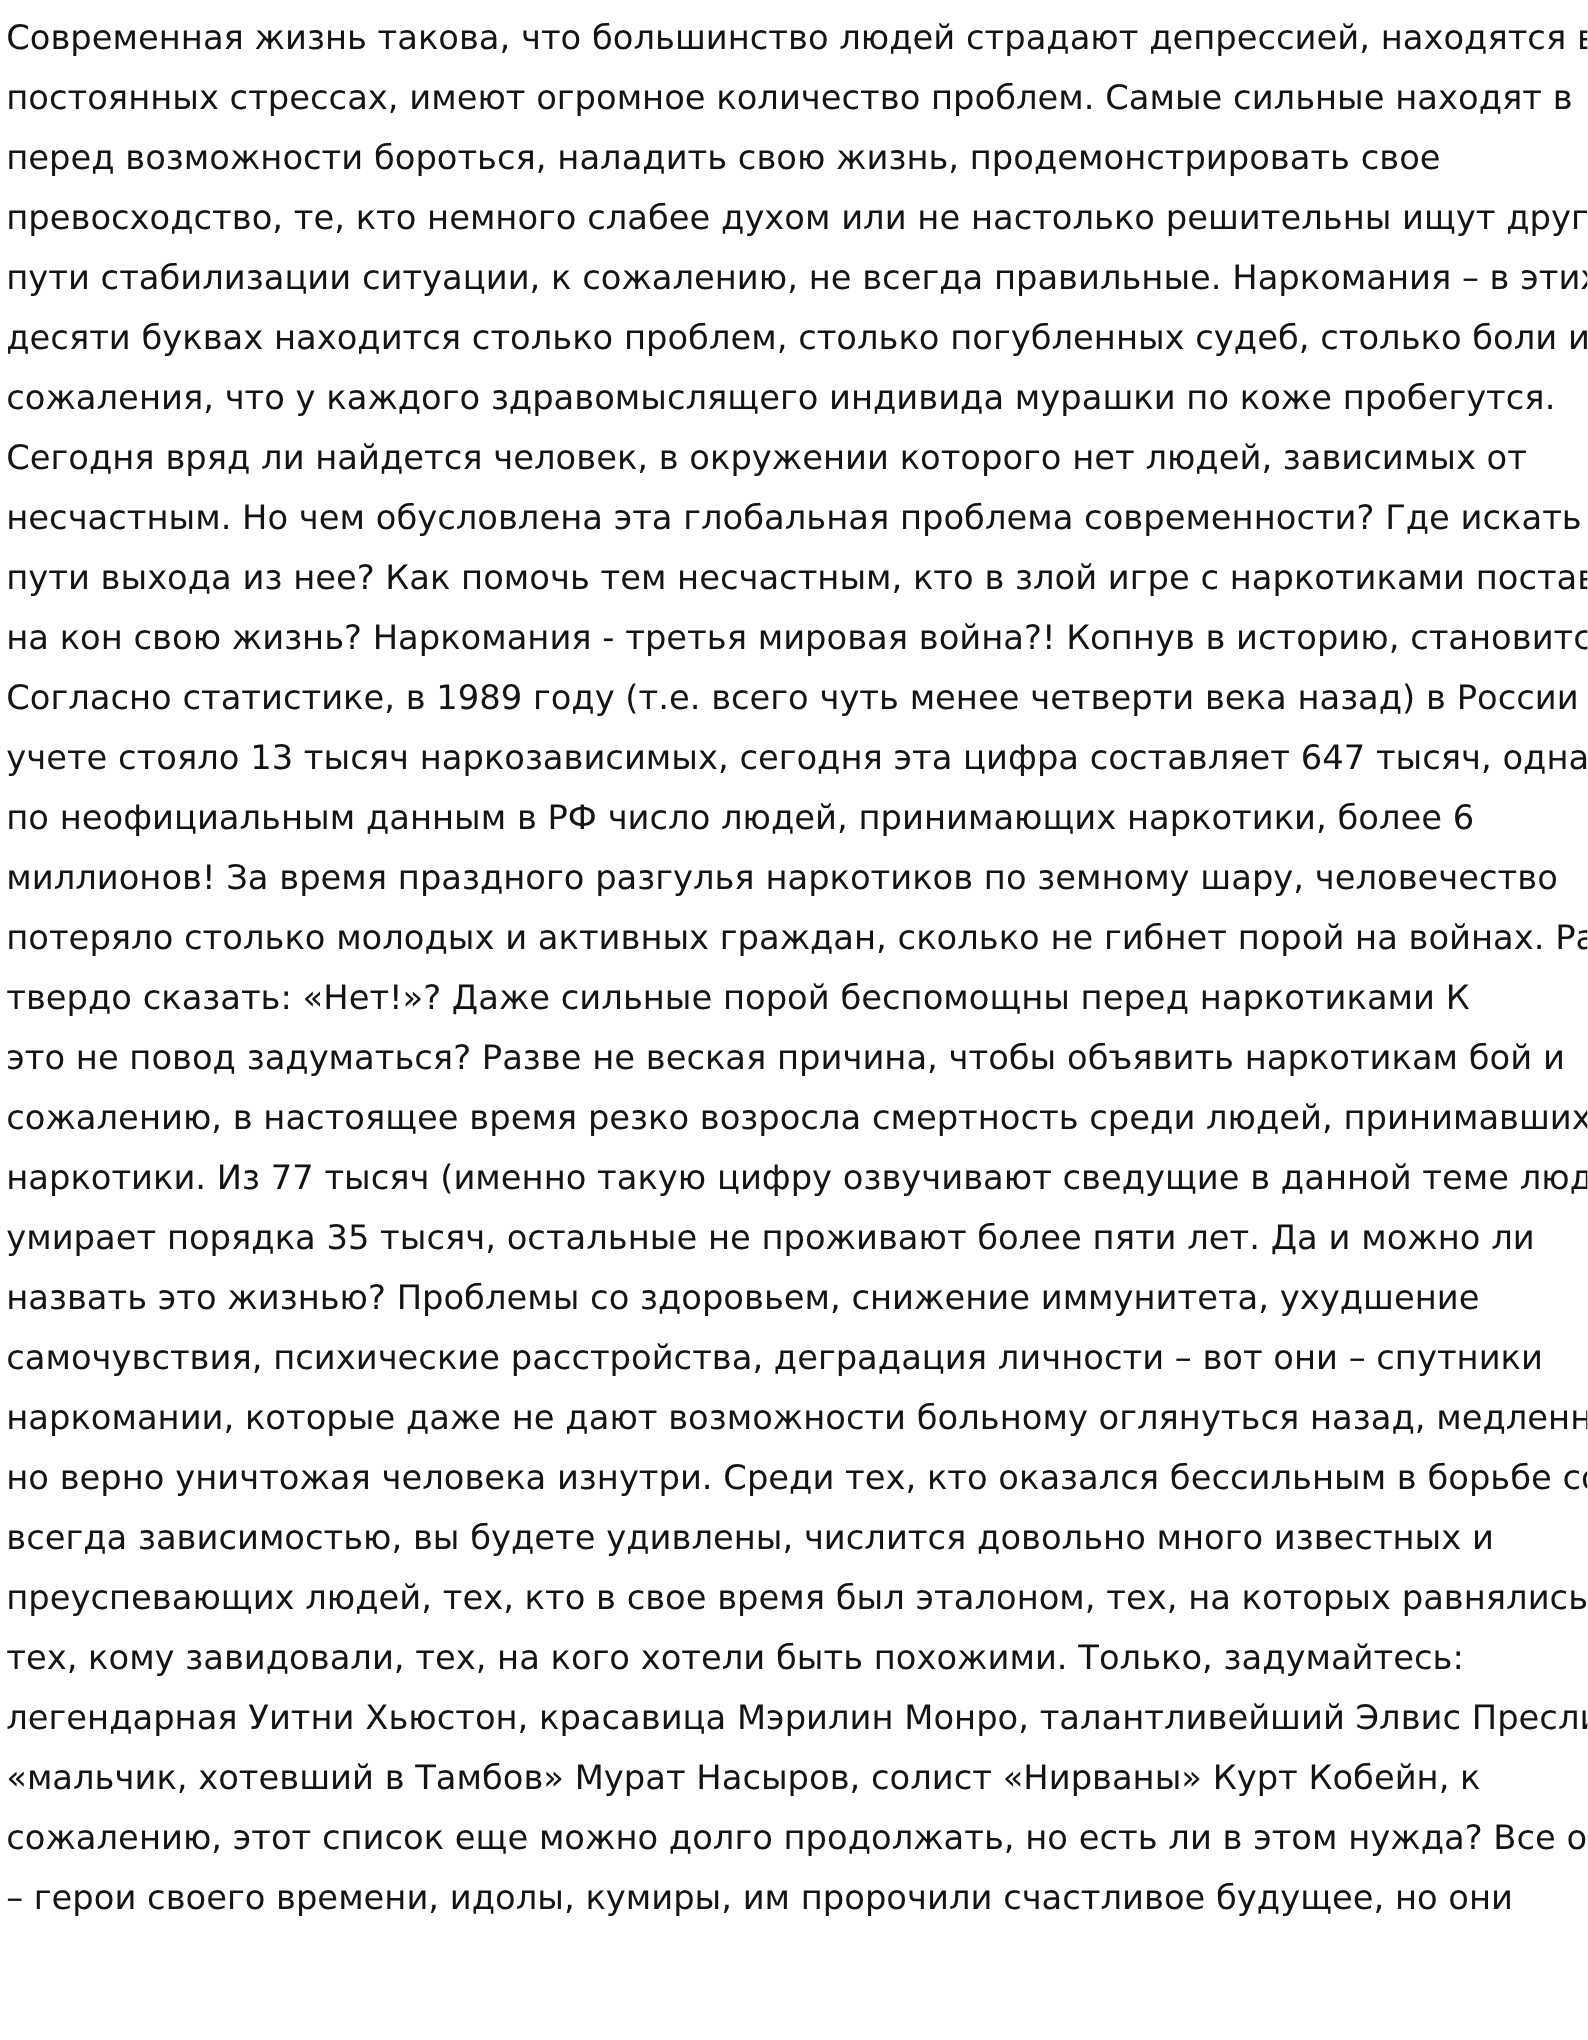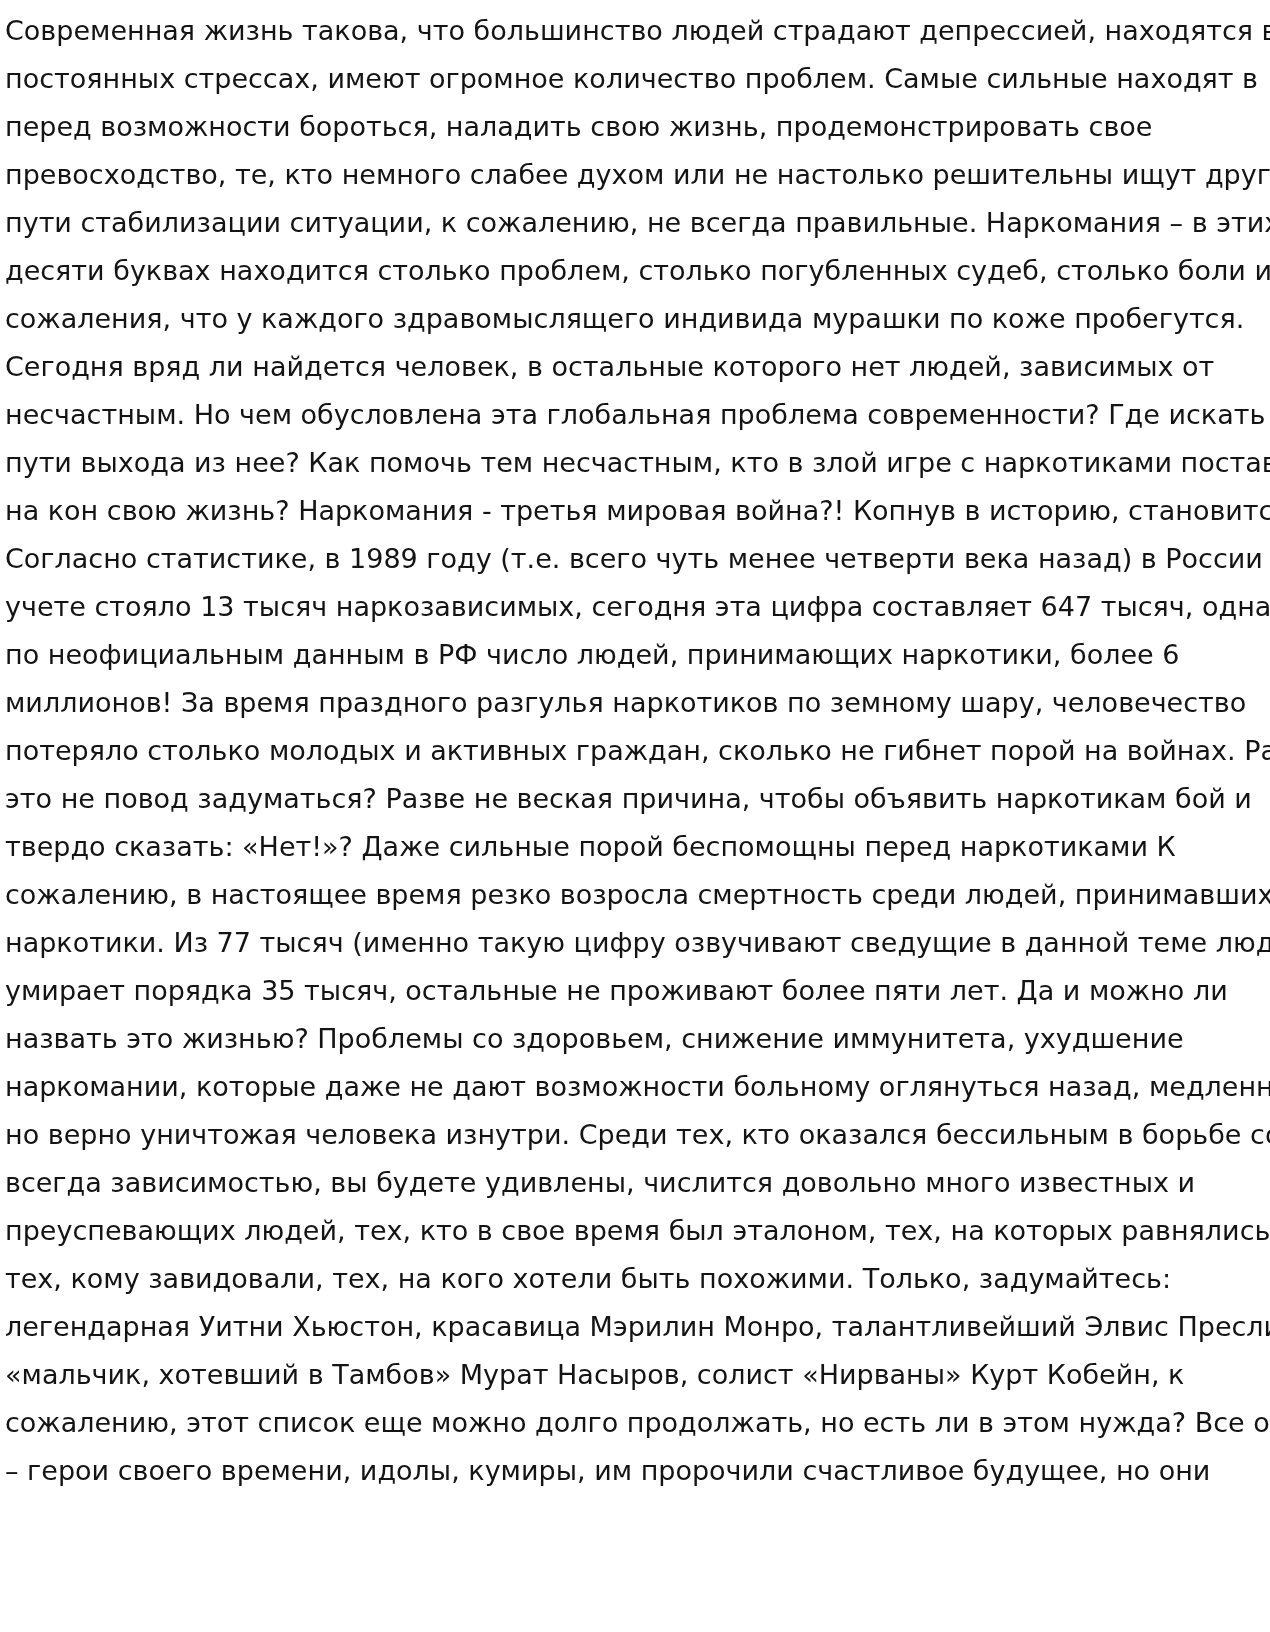--- a/index.html
+++ b/index.html
@@ -30,35 +30,36 @@
 <body>
 
 <main class="doc-page">
   <div class="text-line">Современная жизнь такова, что большинство людей страдают депрессией, находятся в</div>
   <div class="text-line">постоянных стрессах, имеют огромное количество проблем. Самые сильные находят в</div>
   <div class="text-line">перед возможности бороться, наладить свою жизнь, продемонстрировать свое</div>
   <div class="text-line">превосходство, те, кто немного слабее духом или не настолько решительны ищут другие</div>
   <div class="text-line">пути стабилизации ситуации, к сожалению, не всегда правильные. Наркомания – в этих</div>
   <div class="text-line">десяти буквах находится столько проблем, столько погубленных судеб, столько боли и</div>
   <div class="text-line">сожаления, что у каждого здравомыслящего индивида мурашки по коже пробегутся.</div>
-  <div class="text-line">Сегодня вряд ли найдется человек, в остальные которого нет людей, зависимых от</div>
+  <div class="text-line">Сегодня вряд ли найдется человек, в окружении которого нет людей, зависимых от</div>
   <div class="text-line">несчастным. Но чем обусловлена эта глобальная проблема современности? Где искать</div>
   <div class="text-line">пути выхода из нее? Как помочь тем несчастным, кто в злой игре с наркотиками поставил</div>
   <div class="text-line">на кон свою жизнь? Наркомания - третья мировая война?! Копнув в историю, становится</div>
   <div class="text-line">Согласно статистике, в 1989 году (т.е. всего чуть менее четверти века назад) в России на</div>
   <div class="text-line">учете стояло 13 тысяч наркозависимых, сегодня эта цифра составляет 647 тысяч, однако</div>
   <div class="text-line">по неофициальным данным в РФ число людей, принимающих наркотики, более 6</div>
   <div class="text-line">миллионов! За время праздного разгулья наркотиков по земному шару, человечество</div>
   <div class="text-line">потеряло столько молодых и активных граждан, сколько не гибнет порой на войнах. Разве</div>
+  <div class="text-line">твердо сказать: «Нет!»? Даже сильные порой беспомощны перед наркотиками К</div>
   <div class="text-line">это не повод задуматься? Разве не веская причина, чтобы объявить наркотикам бой и</div>
-  <div class="text-line">твердо сказать: «Нет!»? Даже сильные порой беспомощны перед наркотиками К</div>
   <div class="text-line">сожалению, в настоящее время резко возросла смертность среди людей, принимавших</div>
   <div class="text-line">наркотики. Из 77 тысяч (именно такую цифру озвучивают сведущие в данной теме люди)</div>
   <div class="text-line">умирает порядка 35 тысяч, остальные не проживают более пяти лет. Да и можно ли</div>
   <div class="text-line">назвать это жизнью? Проблемы со здоровьем, снижение иммунитета, ухудшение</div>
+  <div class="text-line">самочувствия, психические расстройства, деградация личности – вот они – спутники</div>
   <div class="text-line">наркомании, которые даже не дают возможности больному оглянуться назад, медленно,</div>
   <div class="text-line">но верно уничтожая человека изнутри. Среди тех, кто оказался бессильным в борьбе со</div>
   <div class="text-line">всегда зависимостью, вы будете удивлены, числится довольно много известных и</div>
   <div class="text-line">преуспевающих людей, тех, кто в свое время был эталоном, тех, на которых равнялись,</div>
   <div class="text-line">тех, кому завидовали, тех, на кого хотели быть похожими. Только, задумайтесь:</div>
   <div class="text-line">легендарная Уитни Хьюстон, красавица Мэрилин Монро, талантливейший Элвис Пресли,</div>
   <div class="text-line">«мальчик, хотевший в Тамбов» Мурат Насыров, солист «Нирваны» Курт Кобейн, к</div>
   <div class="text-line">сожалению, этот список еще можно долго продолжать, но есть ли в этом нужда? Все они</div>
   <div class="text-line">– герои своего времени, идолы, кумиры, им пророчили счастливое будущее, но они</div>
 </main>

